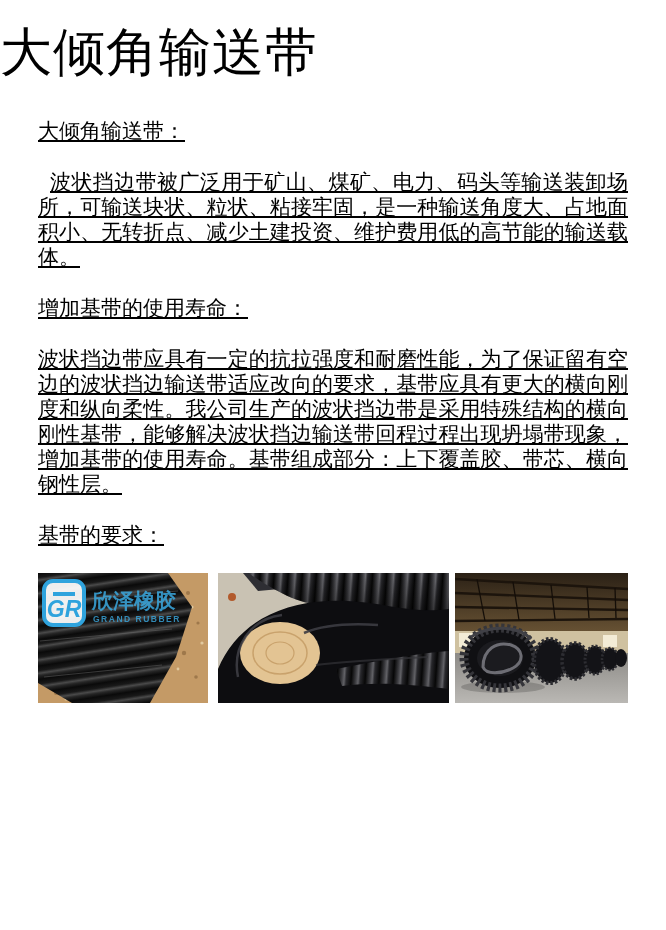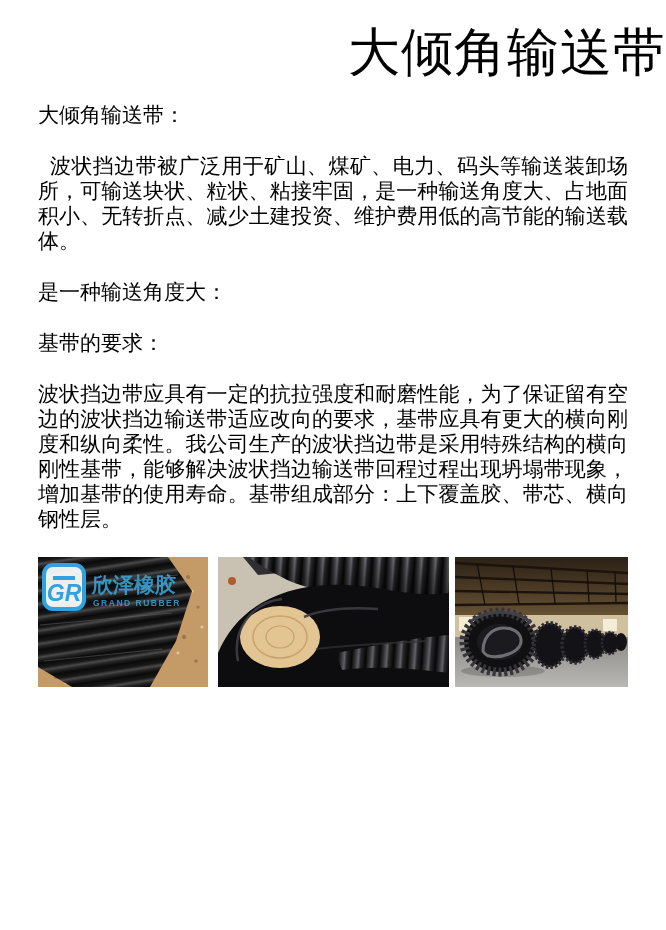--- a/index.html
+++ b/index.html
@@ -9,33 +9,33 @@
     font-family: "Liberation Sans", sans-serif;
     color: #000000;
   }
   .page { width: 666px; height: 930px; overflow: hidden; background: #fff; }
 
   h1.title {
     margin: 22px 0 0 0;
     font-size: 52px;
     line-height: 60px;
     font-weight: 500;
-    text-align: right;
+    text-align: left;
     letter-spacing: 1px;
     color: #000;
   }
 
   .content {
     padding: 20px 38px 0 38px;
     font-size: 21px;
     line-height: 25px;
     text-align: justify;
     text-justify: inter-ideograph;
   }
-  .content p { margin: 0 0 26px 0; }
+  .content p { margin: 16px 0 26px 0; text-decoration: underline; }
   .content p.indent { text-indent: 12px; }
 
   .photo-row {
     display: flex;
     padding: 0 38px;
     align-items: flex-start;
   }
   .photo { display: block; flex: 0 0 auto; }
   .photo-mid { margin-left: 10px; margin-right: 6px; }
 
@@ -44,23 +44,23 @@
 </head>
 <body>
 
 <div class="page">
 
   <h1 class="title">大倾角输送带</h1>
 
   <div class="content">
     <p>大倾角输送带：</p>
     <p class="indent">波状挡边带被广泛用于矿山、煤矿、电力、码头等输送装卸场所，可输送块状、粒状、粘接牢固，是一种输送角度大、占地面积小、无转折点、减少土建投资、维护费用低的高节能的输送载体。</p>
-    <p>是一种输送角度大：</p>
+    <p>增加基带的使用寿命：</p>
+    <p>波状挡边带应具有一定的抗拉强度和耐磨性能，为了保证留有空边的波状挡边输送带适应改向的要求，基带应具有更大的横向刚度和纵向柔性。我公司生产的波状挡边带是采用特殊结构的横向刚性基带，能够解决波状挡边输送带回程过程出现坍塌带现象，增加基带的使用寿命。基带组成部分：上下覆盖胶、带芯、横向钢性层。</p>
     <p>基带的要求：</p>
-    <p>波状挡边带应具有一定的抗拉强度和耐磨性能，为了保证留有空边的波状挡边输送带适应改向的要求，基带应具有更大的横向刚度和纵向柔性。我公司生产的波状挡边带是采用特殊结构的横向刚性基带，能够解决波状挡边输送带回程过程出现坍塌带现象，增加基带的使用寿命。基带组成部分：上下覆盖胶、带芯、横向钢性层。</p>
   </div>
 
   <div class="photo-row">
 
     <svg class="photo" width="170" height="130" viewBox="0 0 170 130">
       <defs>
         <linearGradient id="ridges" gradientUnits="userSpaceOnUse" x1="0" y1="0" x2="2" y2="13" spreadMethod="repeat">
           <stop offset="0" stop-color="#0a0a0a"></stop>
           <stop offset="0.35" stop-color="#191919"></stop>
           <stop offset="0.55" stop-color="#4a4a4a"></stop>

